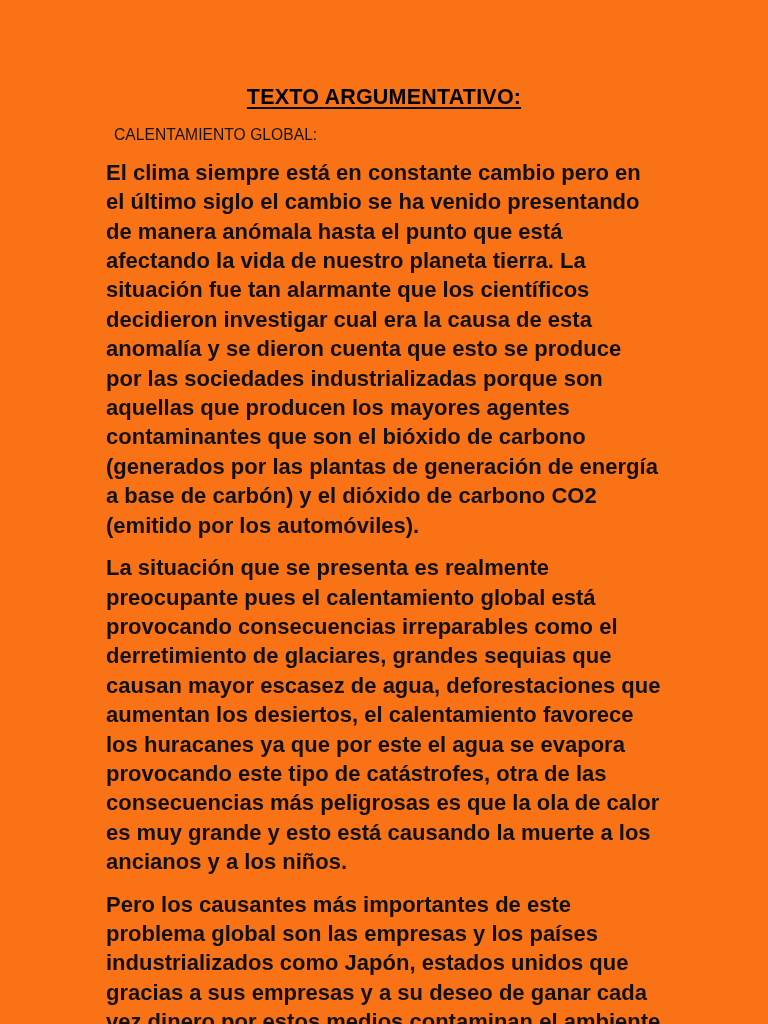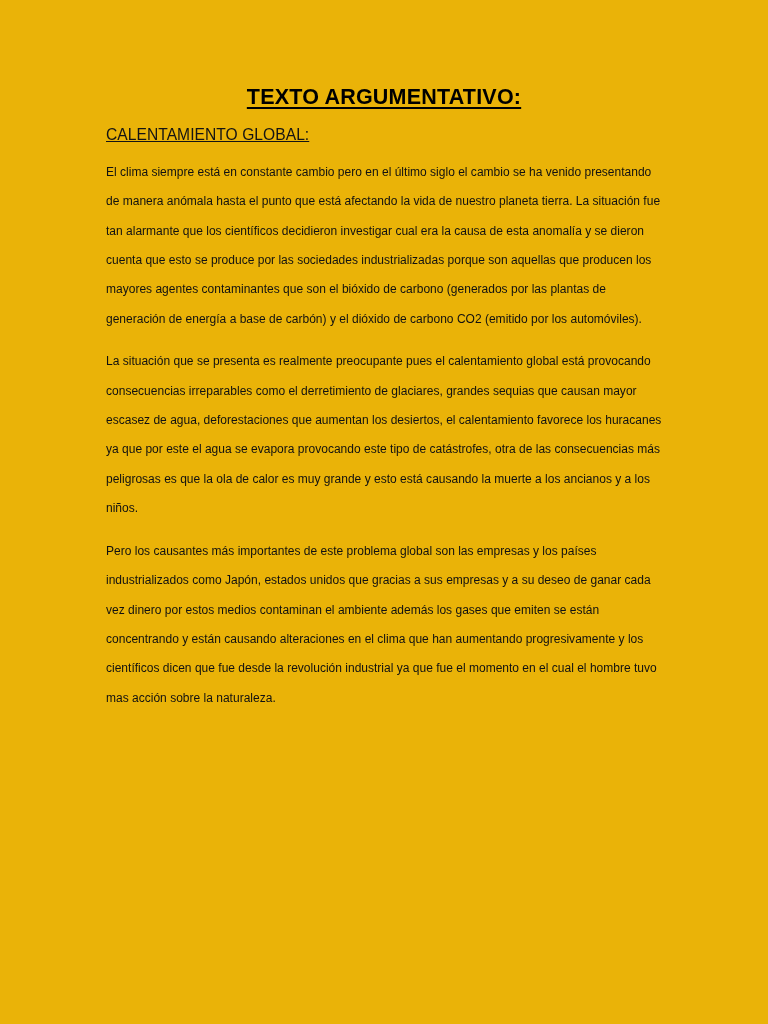--- a/index.html
+++ b/index.html
@@ -13,21 +13,21 @@
     background: #ffffff;
     font-family: "Liberation Sans", sans-serif;
     color: #111111;
     overflow: hidden;
   }
 
   .page {
     position: relative;
     width: 768px;
     height: 1024px;
-    background: #eab308;
+    background: #f97316;
     box-sizing: border-box;
   }
 
   .doc-body {
     position: absolute;
     left: 106px;
     top: 84px;
     width: 556px;
   }
 
@@ -40,29 +40,28 @@
     letter-spacing: 0.2px;
     margin: 0 0 14px 0;
     line-height: 1.25;
     color: #000000;
   }
 
   .doc-subtitle {
     font-size: 15.6px;
     font-weight: normal;
     line-height: 1.28;
-    margin: 0 0 13px 0;
+    margin: 0 0 13px 8px;
     letter-spacing: 0.05px;
     color: #141414;
-    text-decoration: underline;
   }
 
   .doc-para {
-    font-size: 12px;
-    font-weight: normal;
+    font-size: 22px;
+    font-weight: bold;
     line-height: 29.4px;
     margin: 0 0 13px 0;
     text-align: left;
     letter-spacing: 0.01px;
     color: #111111;
     white-space: pre-line;
   }
 
   .doc-para:last-child {
     margin-bottom: 4px;

